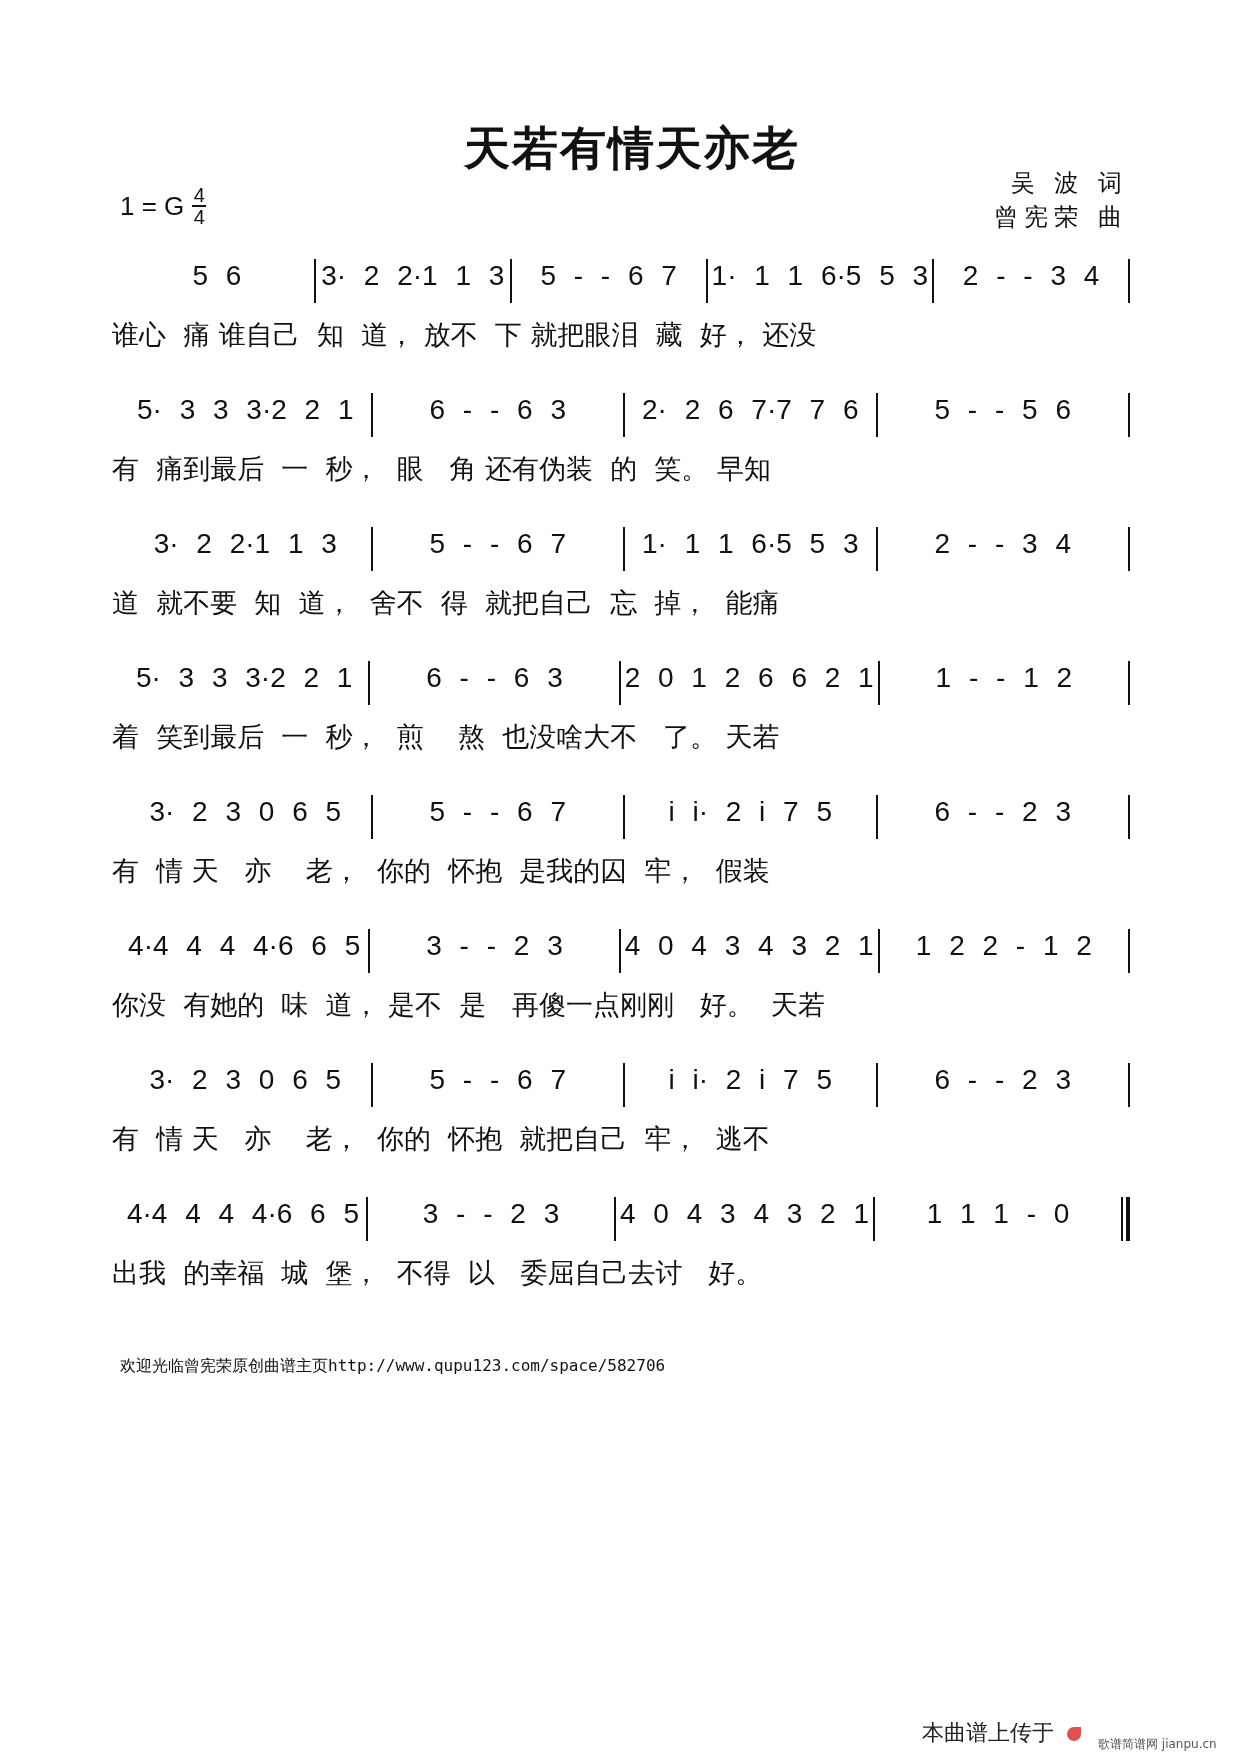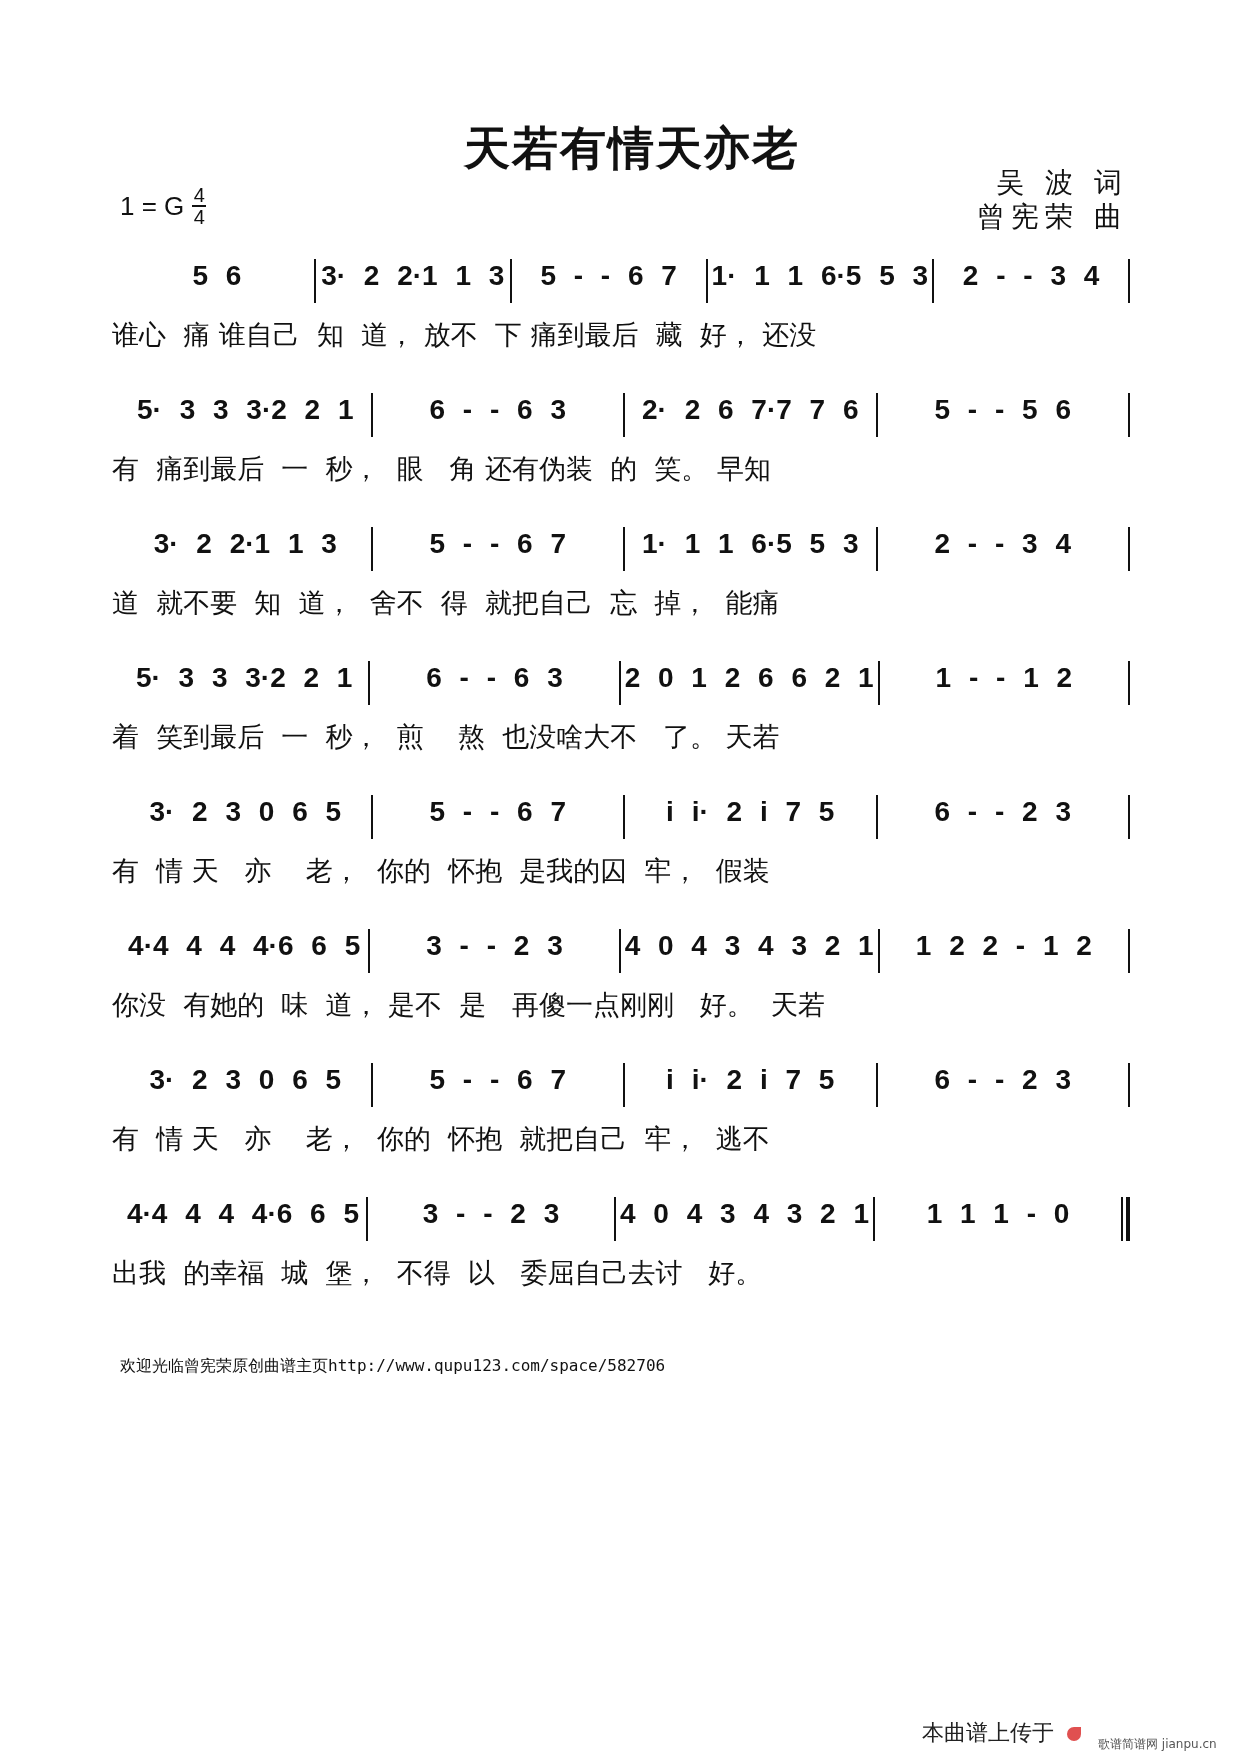--- a/index.html
+++ b/index.html
@@ -5,29 +5,29 @@
   html, body { margin: 0; padding: 0; background: #ffffff; }
   body { width: 1240px; height: 1754px; position: relative; overflow: hidden;
          font-family: "DejaVu Sans", sans-serif; color: #111; }
   .title { position: absolute; top: 118px; left: 0; width: 1240px; text-align: center;
            font-family: "DejaVu Serif", serif; font-size: 46px; font-weight: bold; letter-spacing: 2px; margin-left: 12px; }
   .key { position: absolute; top: 186px; left: 120px; font-family: "Liberation Sans", sans-serif;
          font-size: 26px; font-weight: normal; display: flex; align-items: center; gap: 8px; }
   .timesig { display: inline-flex; flex-direction: column; align-items: center; line-height: 18px; font-size: 20px; }
   .timesig .bar { width: 14px; border-top: 2px solid #111; margin: 1px 0; }
   .credits { position: absolute; top: 166px; right: 112px; font-family: "DejaVu Serif", serif;
-             font-size: 28px; line-height: 34px; text-align: right; letter-spacing: 6px; }
+             font-size: 24px; line-height: 34px; text-align: right; letter-spacing: 6px; }
   .score { position: absolute; top: 255px; left: 120px; width: 1010px; }
   .row { position: relative; height: 134px; }
   .notes { position: absolute; top: 0; left: 0; right: 0; height: 60px; display: flex; align-items: flex-start; }
   .measure { display: flex; align-items: flex-start; flex: 1; justify-content: space-around; position: relative; height: 56px; }
   .barline { width: 2px; height: 44px; background: #111; margin-top: 4px; flex: 0 0 2px; }
   .barline.final { width: 7px; flex: 0 0 7px; border-left: 2px solid #111; background: none; position: relative; }
   .barline.final::after { content: ""; position: absolute; right: 0; top: 0; width: 4px; height: 44px; background: #111; }
-  .n { font-family: "Liberation Sans", sans-serif; font-weight: bold; font-size: 28px; line-height: 30px;
+  .n { font-family: "Liberation Sans", sans-serif; font-weight: normal; font-size: 28px; line-height: 30px;
        position: relative; padding: 6px 4px 0; min-width: 18px; text-align: center; }
   .lyric { position: absolute; top: 62px; left: -8px; right: 0; font-family: "DejaVu Serif", serif;
            font-size: 27px; white-space: pre; letter-spacing: 0px; }
   .footer-link { position: absolute; top: 1356px; left: 120px; font-family: "DejaVu Sans Mono", monospace; font-size: 16px; }
   .upload { position: absolute; top: 1718px; left: 922px; font-family: "DejaVu Sans", sans-serif; font-size: 22px; color: #222; }
   .logo-mark { display: inline-block; width: 14px; height: 14px; border-radius: 7px 0 7px 7px; background: #e05050; margin-left: 6px; vertical-align: middle; }
   .watermark { position: absolute; top: 1736px; left: 1098px; font-size: 12px; color: #555; font-family: "DejaVu Sans", sans-serif; }
 </style>
 </head>
 <body>
@@ -66,21 +66,21 @@
         <div class="barline"></div>
         <div class="measure">
           <span class="n" style="white-space: pre; word-spacing: 10px;">1· 1 1 6·5 5 3</span>
         </div>
         <div class="barline"></div>
         <div class="measure">
           <span class="n" style="white-space: pre; word-spacing: 10px;">2 - - 3 4</span>
         </div>
         <div class="barline"></div>
       </div>
-      <div class="lyric">谁心  痛 谁自己  知  道， 放不  下 痛到最后  藏  好， 还没</div>
+      <div class="lyric">谁心  痛 谁自己  知  道， 放不  下 就把眼泪  藏  好， 还没</div>
     </div>
     <div class="row">
       <div class="notes">
         <div class="measure">
           <span class="n" style="white-space: pre; word-spacing: 10px;">5· 3 3 3·2 2 1</span>
         </div>
         <div class="barline"></div>
         <div class="measure">
           <span class="n" style="white-space: pre; word-spacing: 10px;">6 - - 6 3</span>
         </div>

